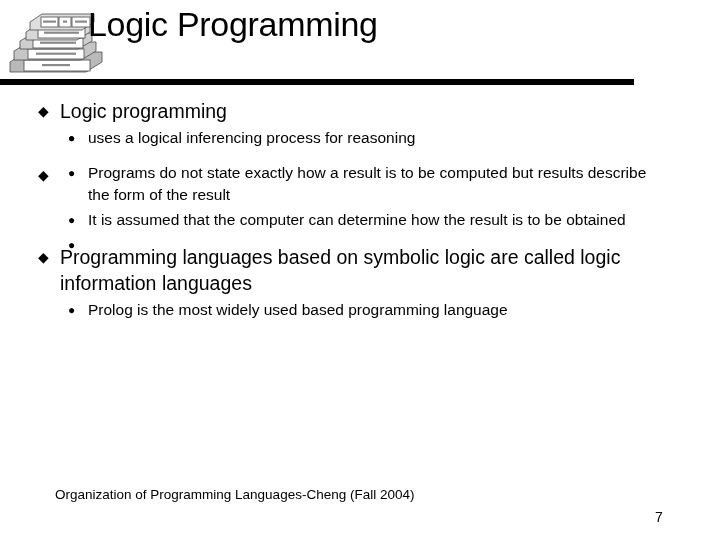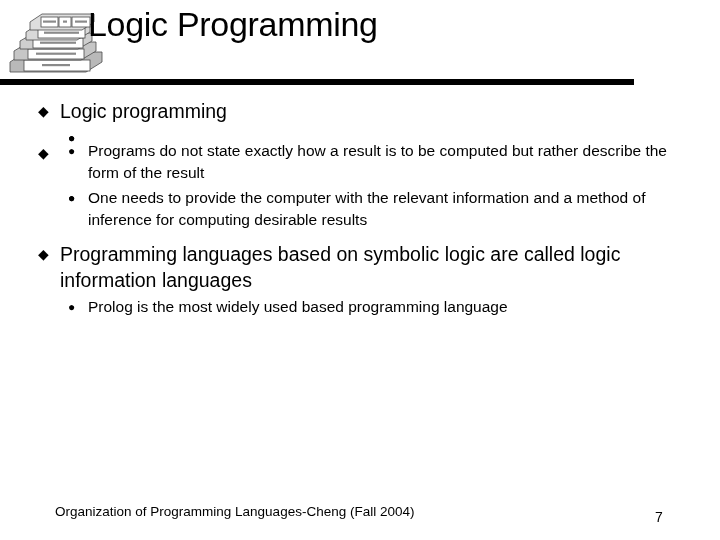--- a/index.html
+++ b/index.html
@@ -95,21 +95,21 @@
     font-size: 12px;
     line-height: 22px;
   }
 
   .gap-after-group { height: 10px; }
 
   
   #footer-text {
     position: absolute;
     left: 55px;
-    top: 503px;
+    top: 486px;
     font-size: 13.5px;
     line-height: 18px;
     white-space: nowrap;
   }
   #page-number {
     position: absolute;
     left: 655px;
     top: 508px;
     font-size: 14px;
     line-height: 18px;
@@ -159,38 +159,39 @@
   <div class="lvl1-group">
     <div class="lvl1">
       <span class="bullet">◆</span>
       <span>Logic programming</span>
     </div>
     <div class="lvl2">
       <span class="bullet">●</span>
     </div>
     <div class="lvl2">
       <span class="bullet">●</span>
+      <span>uses a logical inferencing process for reasoning</span>
     </div>
   </div>
   <div class="gap-after-group"></div>
 
   <div class="lvl1-group">
     <div class="lvl1">
       <span class="bullet">◆</span>
     </div>
     <div class="lvl2">
       <span class="bullet">●</span>
-      <span>Programs do not state exactly how a result is to be computed but rather describe the form of the result</span>
-    </div>
-    <div class="lvl2">
-      <span class="bullet">●</span>
-    </div>
-    <div class="lvl2">
-      <span class="bullet">●</span>
-      <span>One needs to provide the computer with the relevant information and a method of inference for computing desirable results</span>
+      <span>Programs do not state exactly how a result is to be computed but results describe the form of the result</span>
+    </div>
+    <div class="lvl2">
+      <span class="bullet">●</span>
+      <span>It is assumed that the computer can determine how the result is to be obtained</span>
+    </div>
+    <div class="lvl2">
+      <span class="bullet">●</span>
     </div>
   </div>
   <div class="gap-after-group"></div>
 
   <div class="lvl1-group">
     <div class="lvl1">
       <span class="bullet">◆</span>
       <span>Programming languages based on symbolic logic are called logic information languages</span>
     </div>
     <div class="lvl2">

